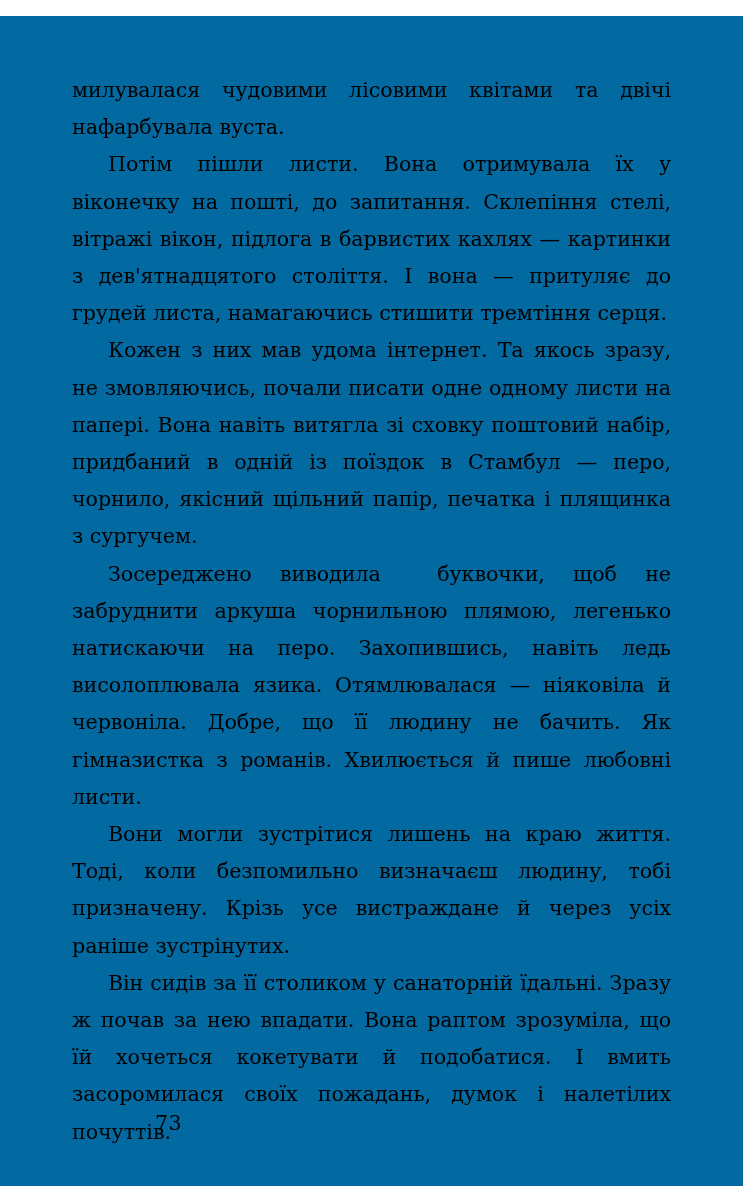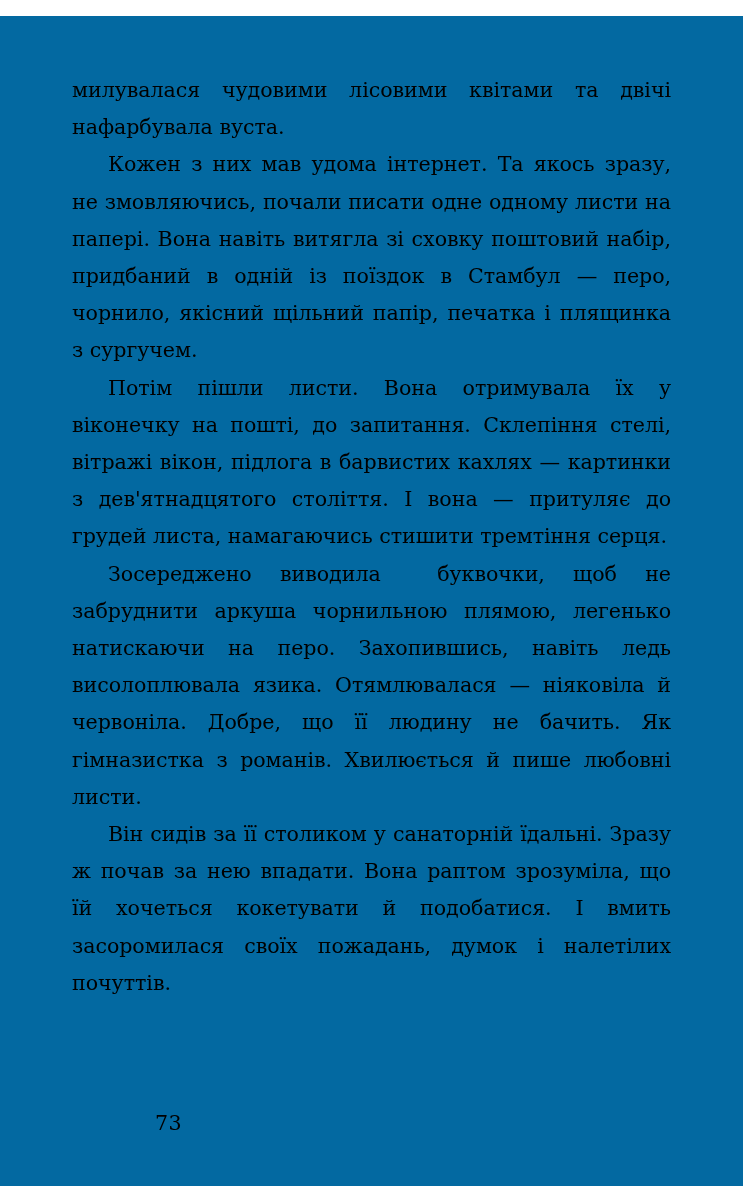--- a/index.html
+++ b/index.html
@@ -52,22 +52,23 @@
     letter-spacing: 0.3px;
   }
 </style>
 </head>
 <body>
 
 <div class="page">
 
   <div class="text-block">
     <p class="para continuation">милувалася чудовими лісовими квітами та двічі нафарбувала вуста.</p>
+    <p class="para">Потім пішли листи. Вона отримувала їх у віконечку на пошті, до запитання. Склепіння стелі, вітражі вікон, підлога в барвистих кахлях — картинки з дев'ятнадцятого століття. І вона — притуляє до грудей листа, намагаючись стишити тремтіння серця.</p>
     <p class="para">Кожен з них мав удома інтернет. Та якось зразу, не змовляючись, почали писати одне одному листи на папері. Вона навіть витягла зі сховку поштовий набір, придбаний в одній із поїздок в Стамбул — перо, чорнило, якісний щільний папір, печатка і плящинка з сургучем.</p>
-    <p class="para">Потім пішли листи. Вона отримувала їх у віконечку на пошті, до запитання. Склепіння стелі, вітражі вікон, підлога в барвистих кахлях — картинки з дев'ятнадцятого століття. І вона — притуляє до грудей листа, намагаючись стишити тремтіння серця.</p>
     <p class="para">Зосереджено виводила  буквочки, щоб не забруднити аркуша чорнильною плямою, легенько натискаючи на перо. Захопившись, навіть ледь висолоплювала язика. Отямлювалася — ніяковіла й червоніла. Добре, що її людину не бачить. Як гімназистка з романів. Хвилюється й пише любовні листи.</p>
+    <p class="para">Вони могли зустрітися лишень на краю життя. Тоді, коли безпомильно визначаєш людину, тобі призначену. Крізь усе вистраждане й через усіх раніше зустрінутих.</p>
     <p class="para">Він сидів за її столиком у санаторній їдальні. Зразу ж почав за нею впадати. Вона раптом зрозуміла, що їй хочеться кокетувати й подобатися. І вмить засоромилася своїх пожадань, думок і налетілих почуттів.</p>
 
   </div>
 
   <div class="folio">73</div>
 
 </div>
 
 </body></html>

